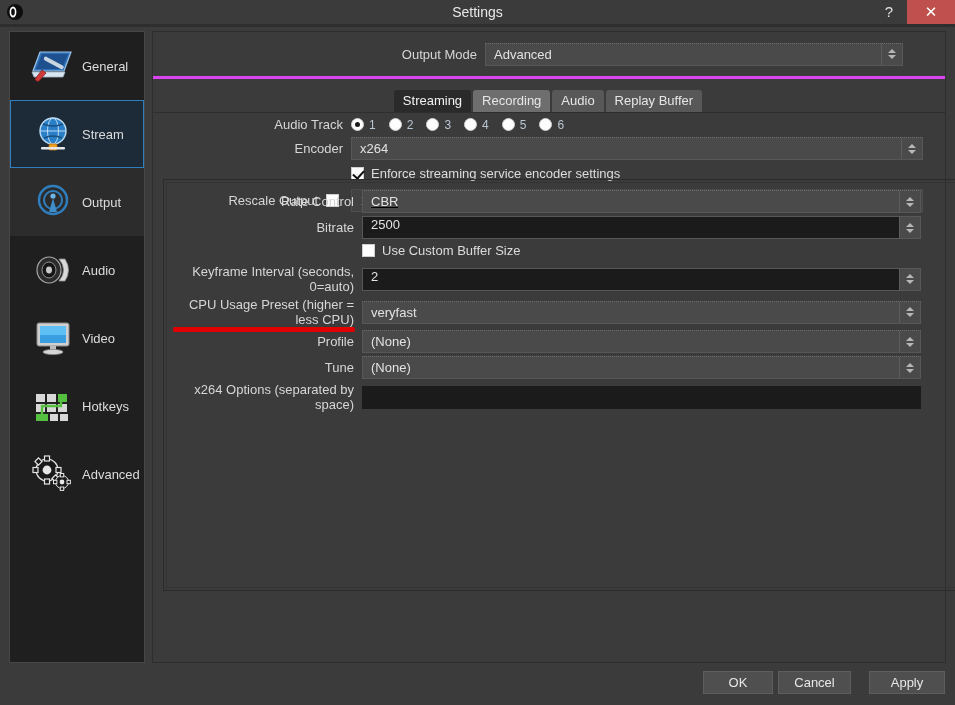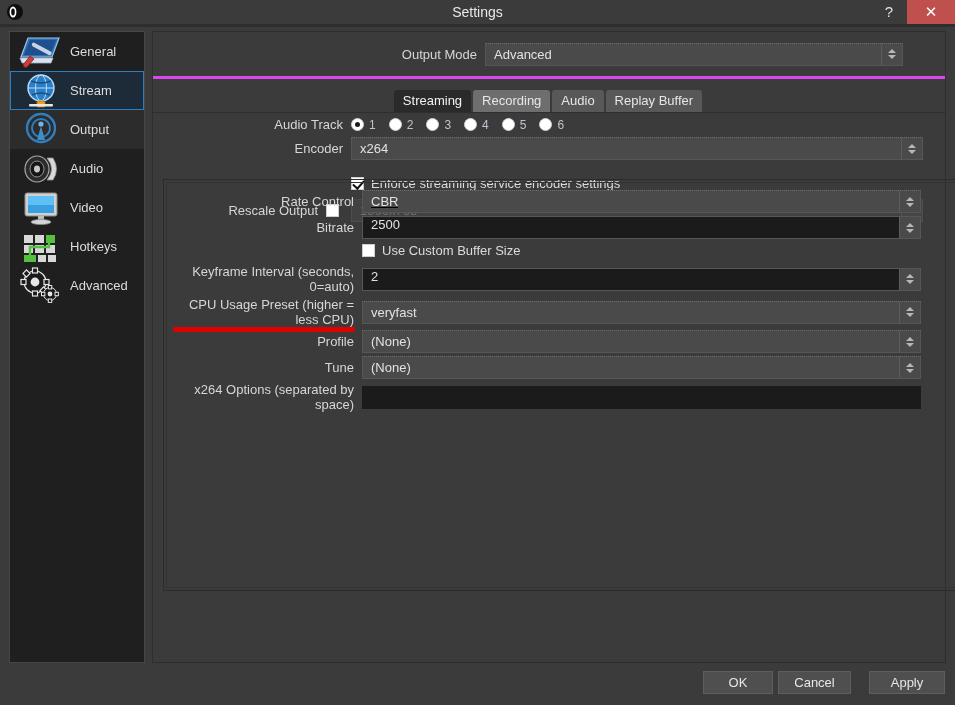--- a/index.html
+++ b/index.html
@@ -39,22 +39,22 @@
     position: absolute; left: 0; top: 24px; width: 955px; height: 3px;
     background: #2e2e2e;
   }
 
   
   .sidebar {
     position: absolute; left: 9px; top: 31px; width: 136px; height: 632px;
     background: #1f1f1f; border: 1px solid #474747;
   }
   .side-item {
-    position: relative; height: 39px; display: flex; align-items: center;
-    padding-left: 8px; cursor: default;
+    position: relative; height: 68px; display: flex; align-items: center;
+    padding-left: 20px; cursor: default;
   }
   .side-item .ico { width: 46px; height: 44px; flex: 0 0 46px;
     display: flex; align-items: center; justify-content: center; }
   .side-item .lbl { font-size: 13px; color: #dcdcdc; padding-left: 6px; }
   .side-item.selected { background: #1d2b38; outline: 1px solid #2f7fbf; outline-offset: -1px; }
   .side-item.hover { background: #2c2c2c; }
 
   
   .main {
     position: absolute; left: 152px; top: 31px; width: 794px; height: 632px;
@@ -372,21 +372,21 @@
         <div class="flabel">Encoder</div>
         <div class="combo" style="width:572px;">
           <span class="val">x264</span>
           <span class="spinbtn">
             <i class="ar up"></i>
               <i class="ar dn"></i>
           </span>
         </div>
       </div>
 
-      <div class="row" style="margin-top:16px;">
+      <div class="row" style="margin-top:6px;">
         <div class="flabel"></div>
         <label class="cbrow">
           <span class="cbox checked"></span>
           <span class="cb-label">Enforce streaming service encoder settings</span>
         </label>
       </div>
 
       <div class="row" style="margin-top:8px;">
         <div class="flabel" style="width:173px;flex:0 0 173px;">Rescale Output</div>
         <span class="cbox" style="margin-right:12px;"></span>

